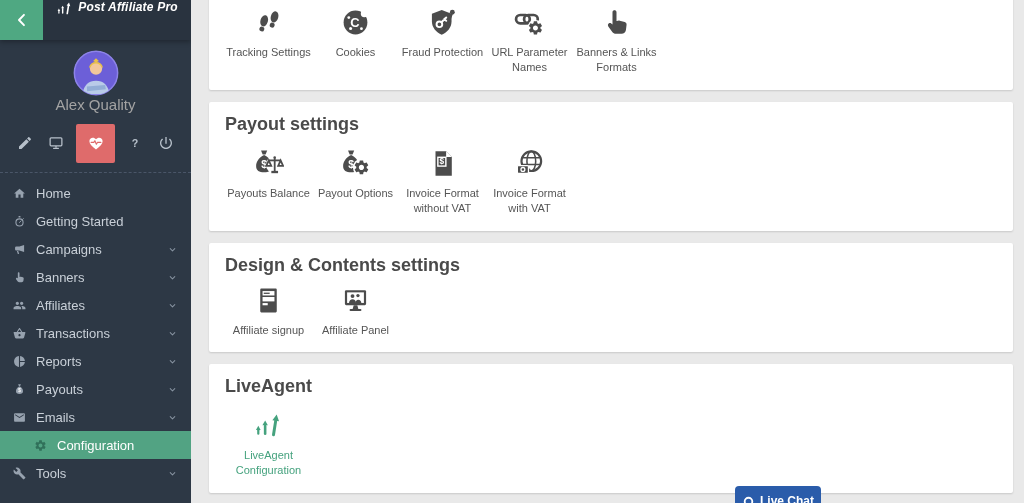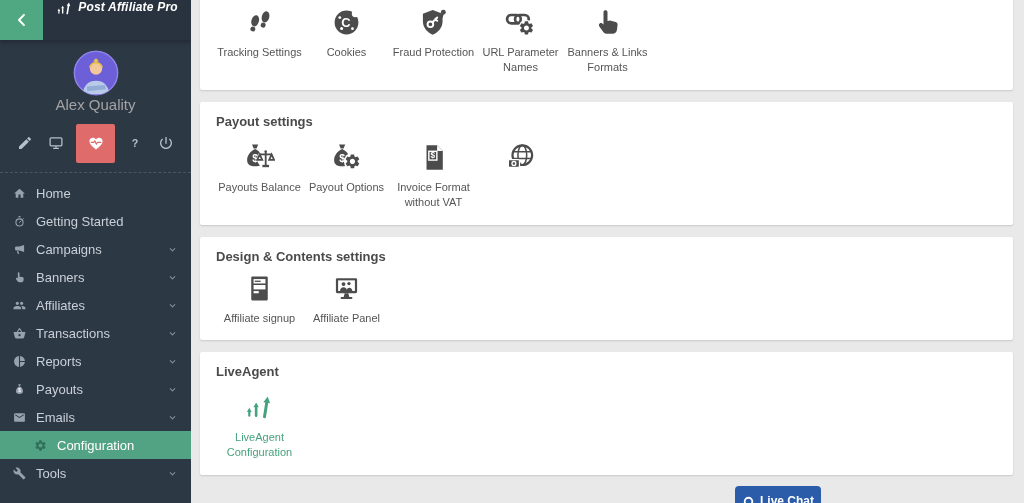--- a/index.html
+++ b/index.html
@@ -30,24 +30,24 @@
 
   .menu { display:flex; flex-direction:column;text-align:center; }
   .mi { height:28px; display:flex; align-items:center; padding:0 13px; cursor:pointer; color:#c9d0d8; }
   .mi-ic { width:13px; height:13px; color:#97a2af; flex:none; }
   .mi-label { font-size:13px; margin-left:10px; }
   .mi-ch { width:11px; height:11px; margin-left:auto; color:#8793a1; flex:none; }
   .mi.active { background:#52a383; color:#fff;padding-left:34px; }
   .mi.active .mi-ic { color:#30705a; }
 
   
-  .content { flex:1; height:503px; position:relative; overflow:hidden; padding:0 11px 0 9px; }
+  .content { flex:1; height:503px; position:relative; overflow:hidden; padding:0 11px 0 18px; }
   .card { background:#fff; border-radius:2px; box-shadow:0 1px 2px rgba(0,0,0,.14); padding:12px 16px 14px; margin-bottom:12px; }
   .card-cut { margin-top:-14px; padding-top:16px; }
-  .card-title { font-size:13px; font-weight:bold; color:#4a4a4a; margin-bottom:8px; }
+  .card-title { font-size:18px; font-weight:bold; color:#4a4a4a; margin-bottom:8px; }
   .tiles { display:flex; }
   .tile { width:87px; display:flex; flex-direction:column; align-items:center; cursor:pointer; }
   .t-ic { height:36px; display:flex; align-items:flex-end; justify-content:center; margin-bottom:7px; }
   .t-svg { width:31px; height:31px; color:#4c4c4c; }
   .t-label { font-size:11px; color:#555; text-align:center; line-height:1.4; }
   .card-design .t-ic { height:32px; }
   .tile.green .t-svg { color:#45a27e; }
   .tile.green .t-label { color:#45a27e; }
 
   .livechat { position:absolute; left:544px; top:486px; width:86px; height:30px; background:#2a5caa;
@@ -469,20 +469,21 @@
               </svg>
             </div>
           <div class="t-label">Invoice Format without VAT</div>
         </div>
         <div class="tile">
           <div class="t-ic">
               <svg class="t-svg">
                 <use href="#i-globecard"></use>
               </svg>
             </div>
+          <div class="t-label">Invoice Format with VAT</div>
         </div>
       </div>
     </section>
 
     <section class="card card-design">
       <h3 class="card-title">Design &amp; Contents settings</h3>
       <div class="tiles">
         <div class="tile">
           <div class="t-ic">
               <svg class="t-svg">

